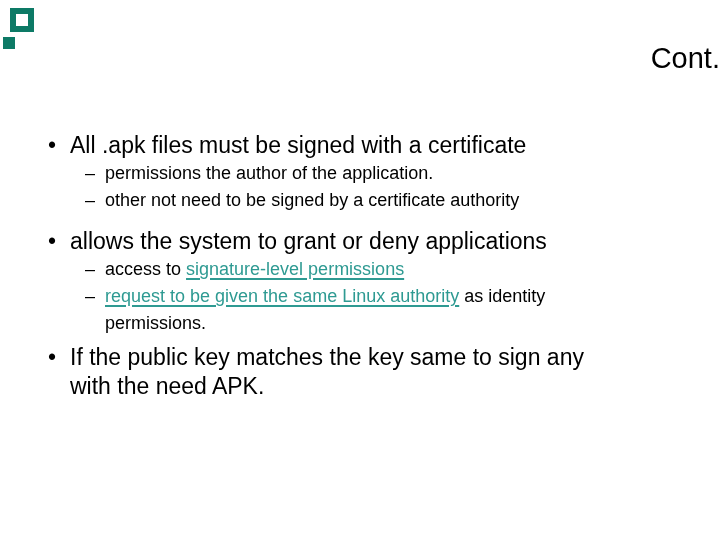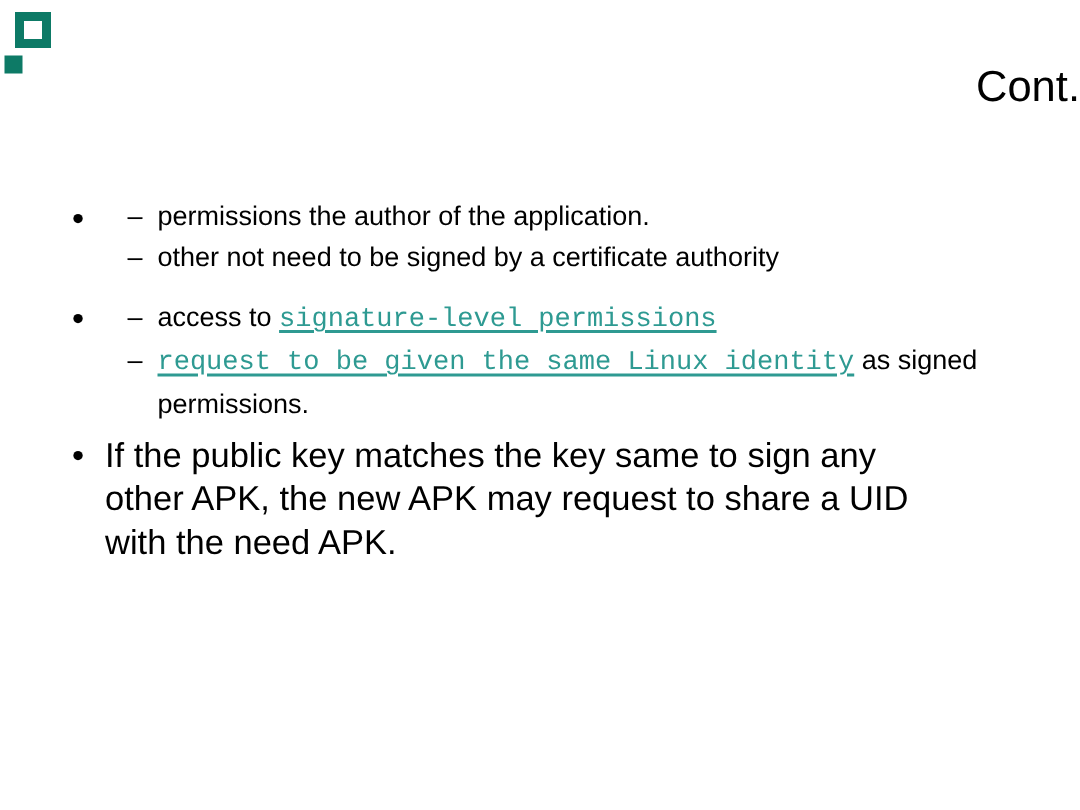--- a/index.html
+++ b/index.html
@@ -73,49 +73,47 @@
     position: absolute;
     left: 38px;
     top: 0;
   }
   .link {
     color: var(--link, #2E9A92);
     text-decoration: underline;
     text-decoration-thickness: 2px;
     text-underline-offset: 3px;
     cursor: pointer;
-    font-family: Liberation Mono, monospace;
   }
 </style>
 </head>
 <body>
 
 <div class="slide" style="--text: #000000; --link: #2E9A92; --bg: #FFFFFF; --logo: #0D7A66;">
   <div class="logo-big"></div>
   <div class="logo-small"></div>
   <h1 class="title">Cont.</h1>
   <div class="content" id="bullets">
       <div class="bullet level1">
-        <div class="line"><span class="marker">•</span></div>
+        <div class="line"><span class="marker">•</span><span>All .apk files must be signed with a certificate</span></div>
       </div>
       <div class="bullet level2">
         <div class="line"><span class="marker">–</span><span>permissions the author of the application.</span></div>
       </div>
       <div class="bullet level2">
         <div class="line"><span class="marker">–</span><span>other not need to be signed by a certificate authority</span></div>
       </div>
       <div class="bullet level1 spaced">
-        <div class="line"><span class="marker">•</span></div>
+        <div class="line"><span class="marker">•</span><span>allows the system to grant or deny applications</span></div>
       </div>
       <div class="bullet level2">
         <div class="line"><span class="marker">–</span><span>access to </span><span class="link">signature-level permissions</span></div>
       </div>
       <div class="bullet level2">
-        <div class="line"><span class="marker">–</span><span class="link">request to be given the same Linux identity</span><span> as signed</span></div>
+        <div class="line"><span class="marker">–</span><span class="link">request to be given the same Linux authority</span><span> as identity</span></div>
         <div class="line"><span>permissions.</span></div>
       </div>
       <div class="bullet level1 spaced">
         <div class="line"><span class="marker">•</span><span>If the public key matches the key same to sign any</span></div>
-        <div class="line"><span>other APK, the new APK may request to share a UID</span></div>
         <div class="line"><span>with the need APK.</span></div>
       </div>
     </div>
 </div>
 
 </body></html>

